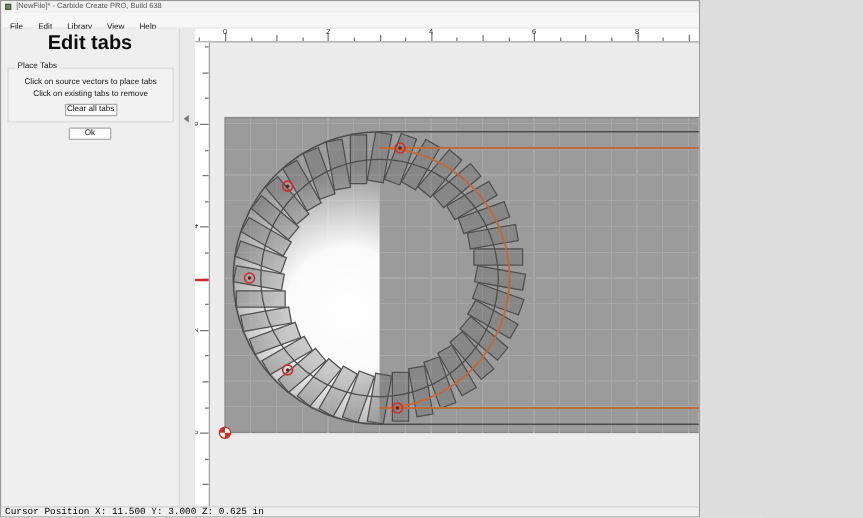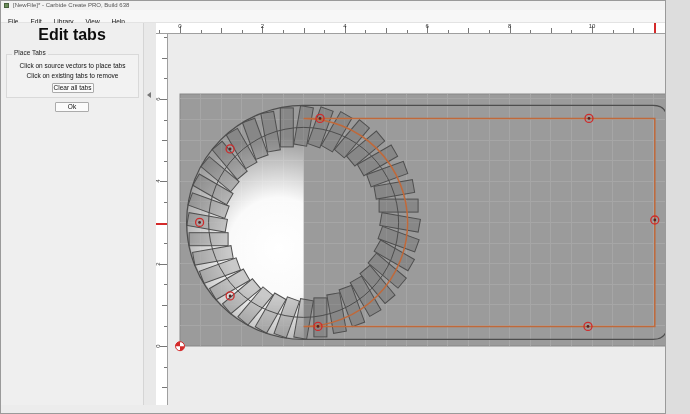--- a/index.html
+++ b/index.html
@@ -1,17 +1,17 @@
 <!DOCTYPE html>
 <html><head>
 <meta charset="utf-8">
 <style>
   html,body{margin:0;padding:0;background:#ddd;}
   *{box-sizing:border-box;}
-  .window{position:relative;width:666px;height:414px;background:#ececec;
+  .window{position:relative;width:560px;height:414px;background:#ececec;
     font-family:"Liberation Sans", sans-serif; overflow:hidden;
     border:1px solid #9a9a9a;}
   
   .titlebar{position:absolute;left:0;top:0;width:690px;height:9px;background:#f2f2f2;}
   .app-icon{position:absolute;left:3px;top:2px;width:5px;height:5px;background:#6b8e5a;border:1px solid #47603c;}
   .title-text{position:absolute;left:12px;top:0;font-size:6px;line-height:9px;color:#555;white-space:nowrap;}
   .win-controls{position:absolute;right:4px;top:0;height:9px;}
   .win-btn{display:inline-block;width:16px;text-align:center;font-size:6.5px;line-height:9px;color:#444;}
   
   .menubar{position:absolute;left:0;top:9px;width:690px;height:13px;background:#f7f7f7;border-bottom:1px solid #e3e3e3;padding-left:2px;}
@@ -269,14 +269,17 @@
       <div class="tick-y" style="top: 44.4px; width: 3px;"></div>
       <div class="tick-y" style="top: 23.8px; width: 5px;"></div>
       <div class="tick-y" style="top: 3.2px; width: 3px;"></div>
       <div class="ylab" style="top: 312.2px;">0</div>
       <div class="ylab" style="top: 229.8px;">2</div>
       <div class="ylab" style="top: 147.4px;">4</div>
       <div class="ylab" style="top: 65px;">6</div>
       <div class="cursor-y" style="top: 188.6px; background: rgb(212, 42, 42);"></div>
     </div>
 
+  <div class="statusbar">
+    <div class="status-text">Cursor Position X: 11.500 Y: 3.000 Z: 0.625 in</div>
+  </div>
 
 </div>
 
 </body></html>

